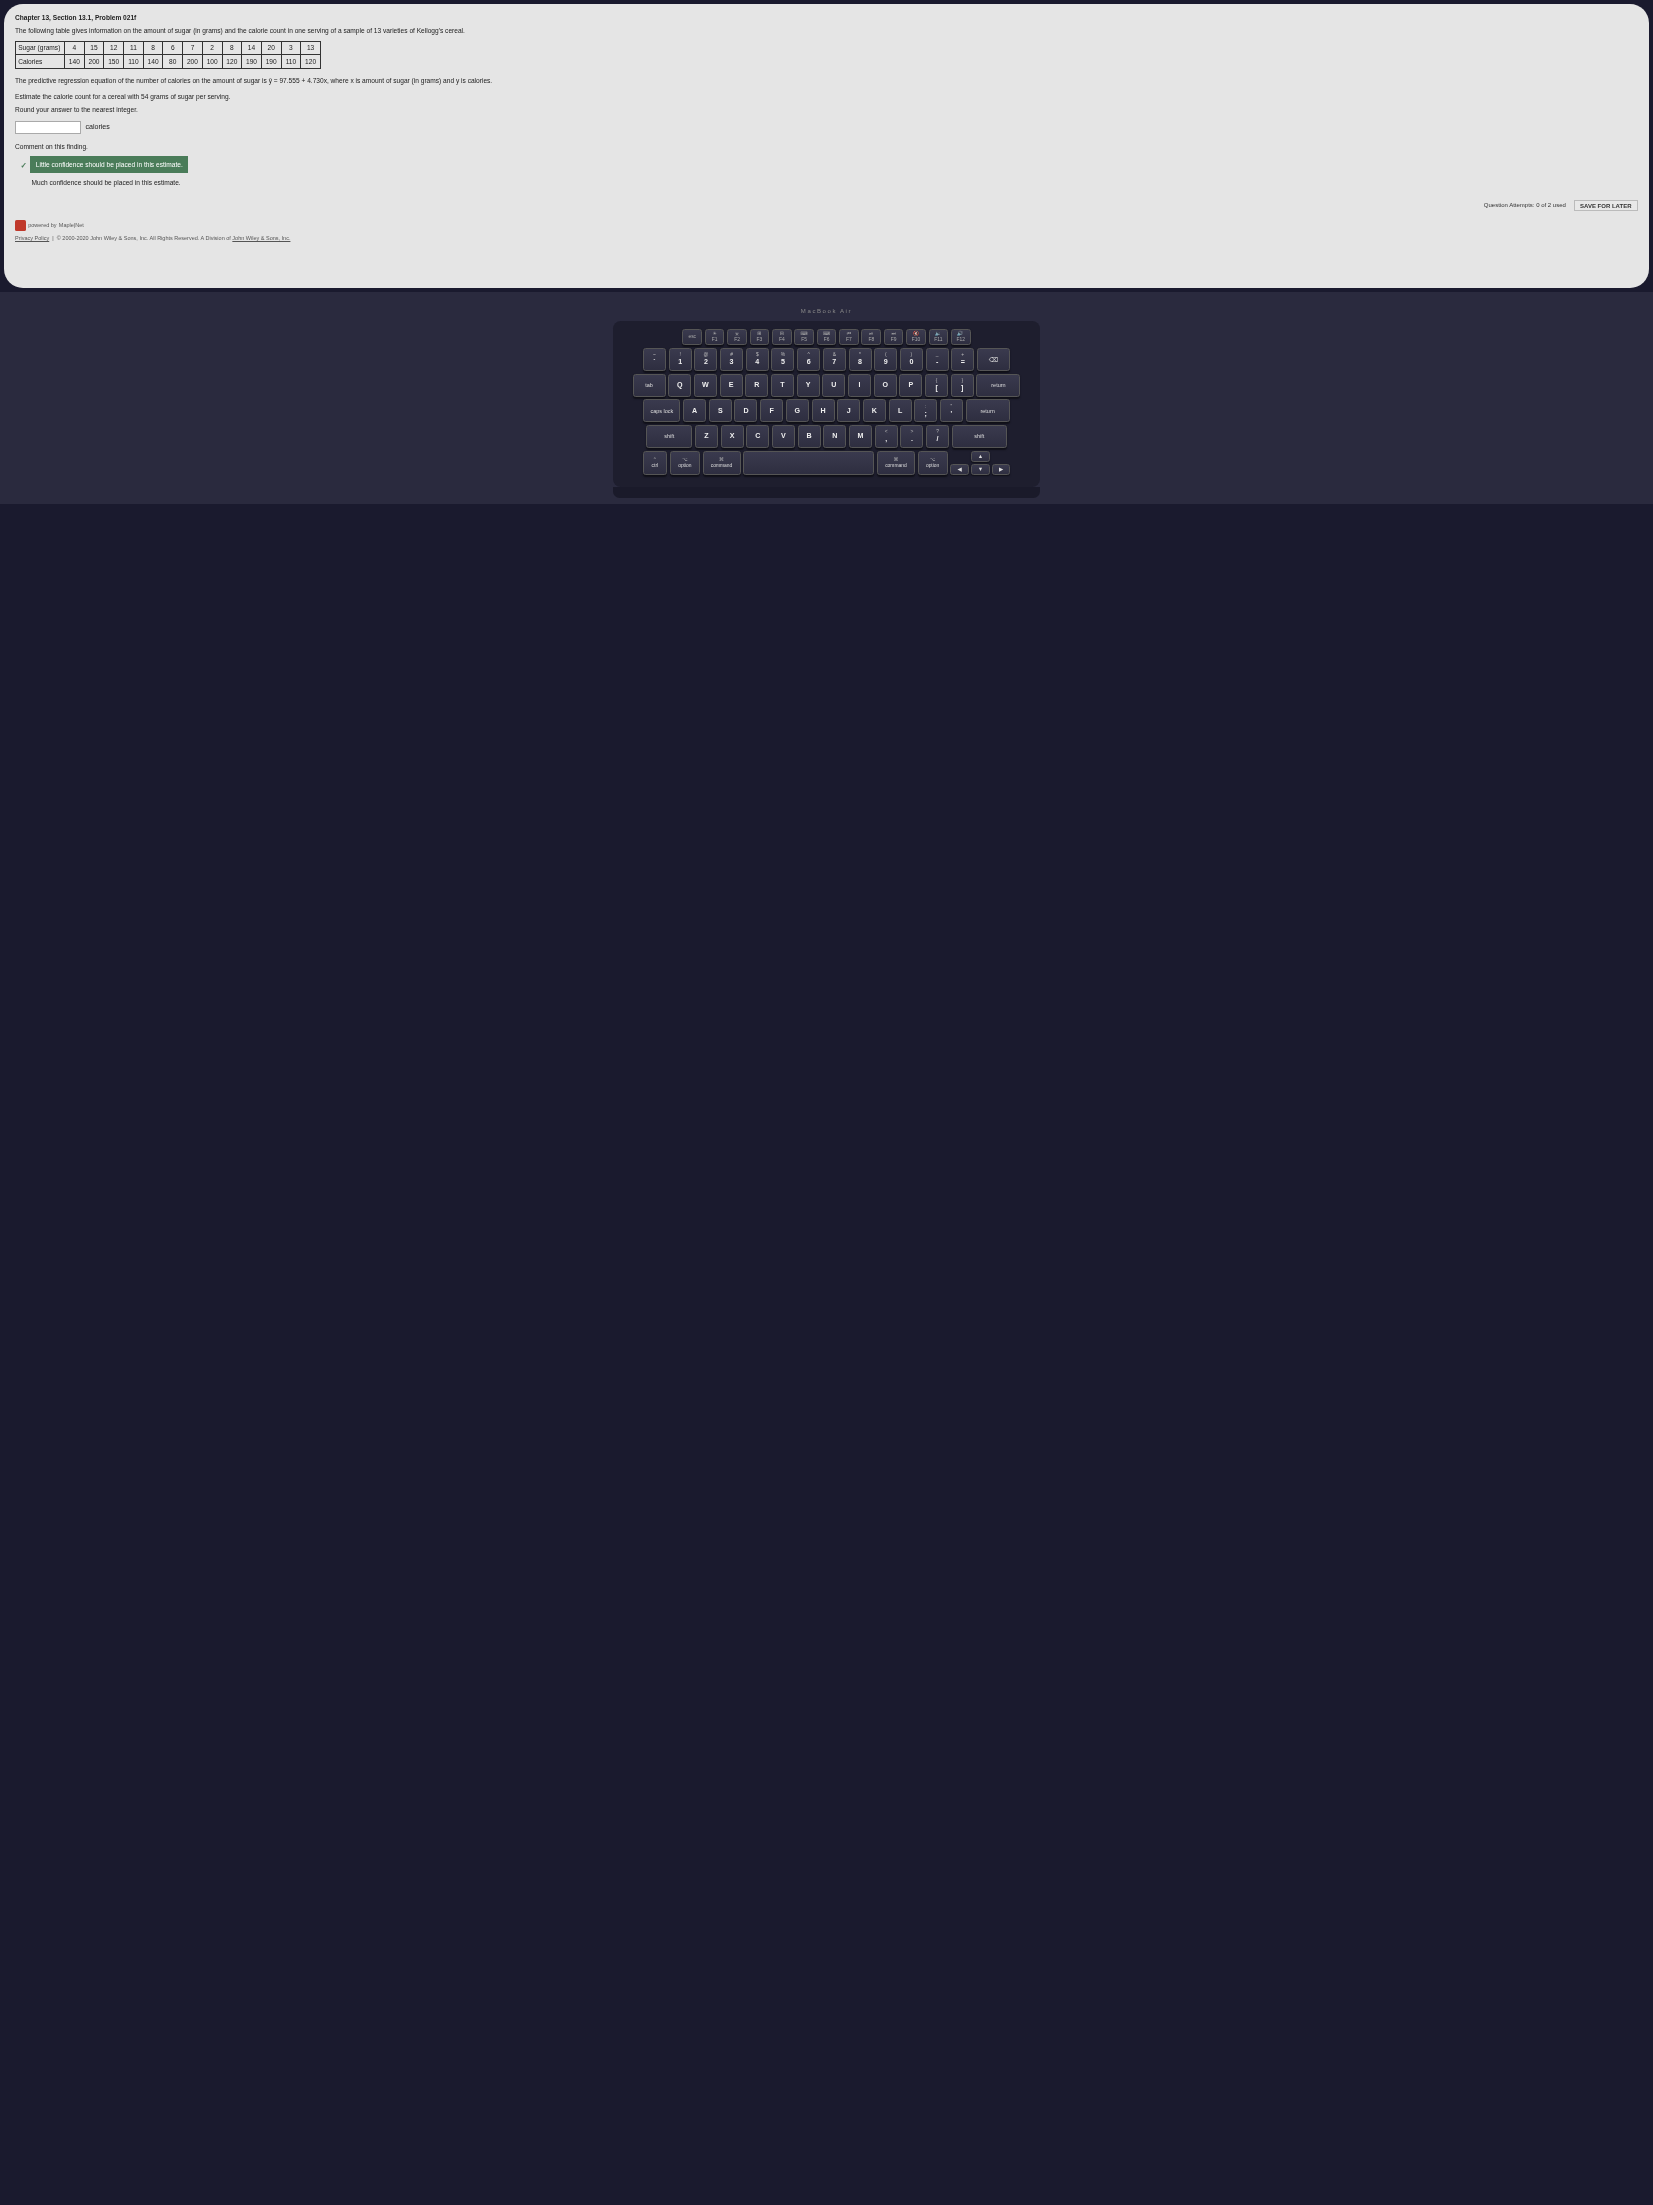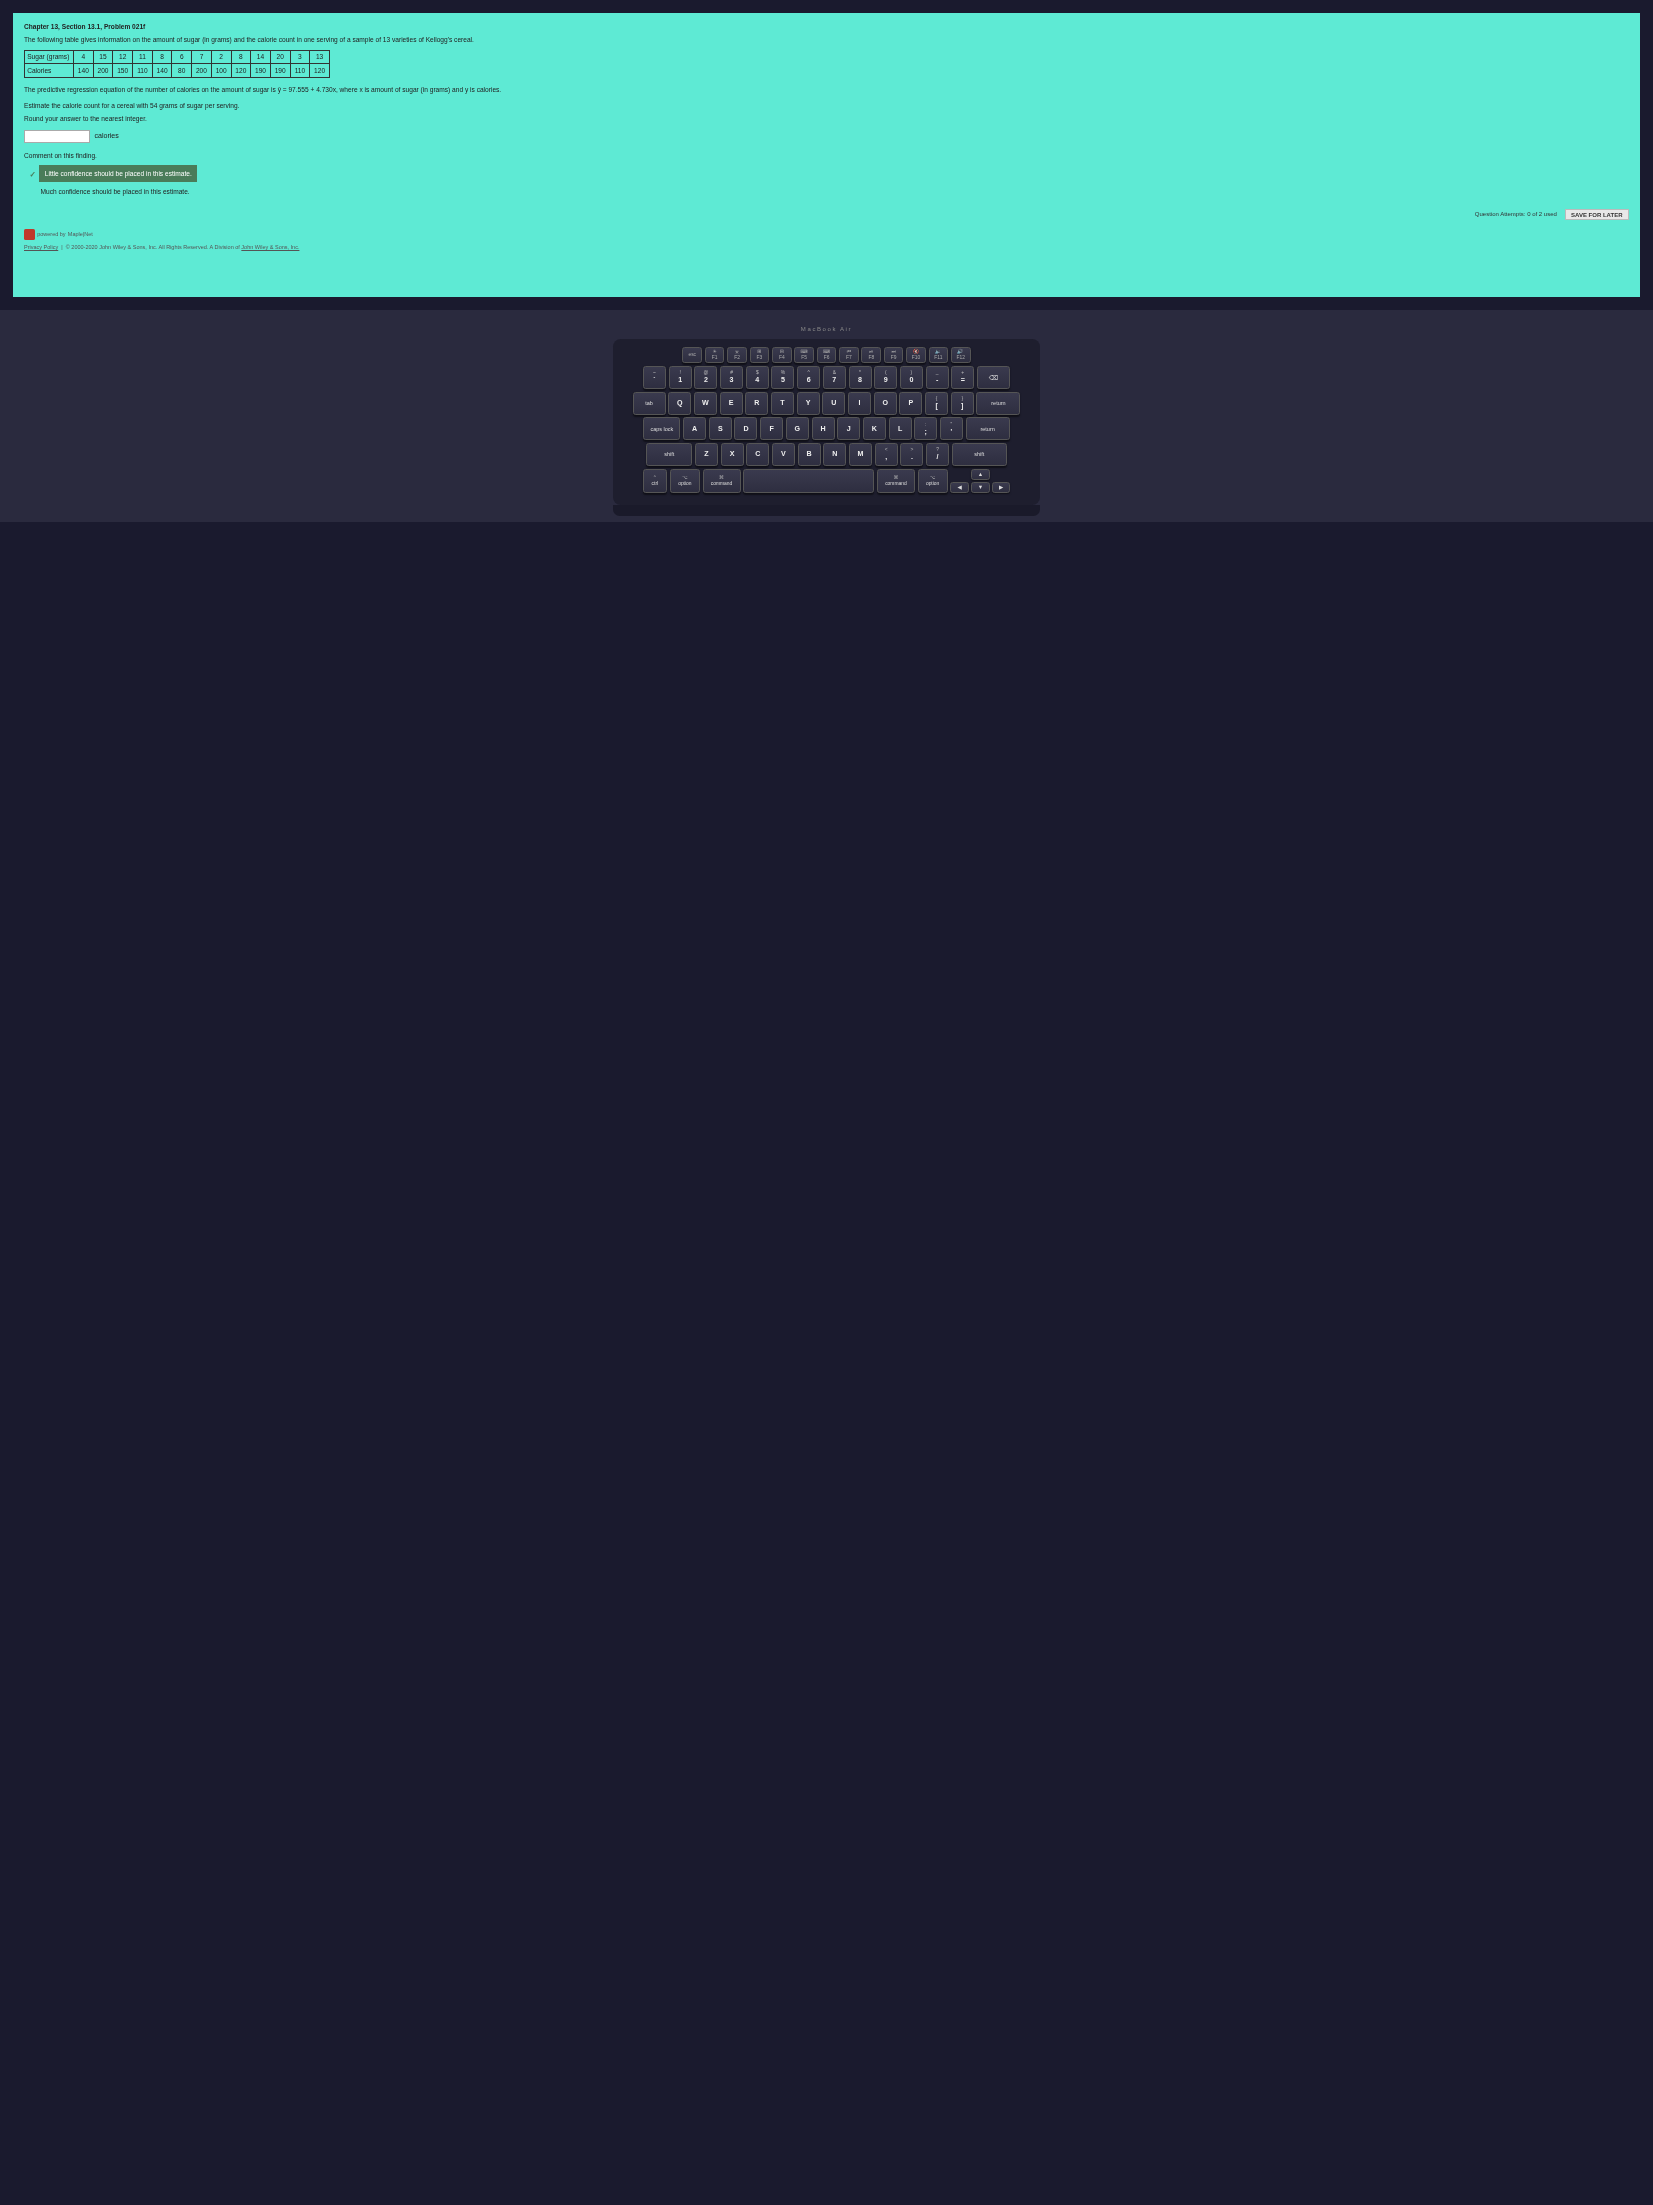--- a/index.html
+++ b/index.html
@@ -5,27 +5,28 @@
     * { box-sizing: border-box; margin: 0; padding: 0; }
     body {
       background: #1a1a2e;
       font-family: Arial, sans-serif;
       width: 100%;
       overflow-x: hidden;
     }
 
     
     .content-area {
-      background: #5eead4;
-      margin: 13px;
+      background: #e5e5e5;
+      margin: 4px;
       padding: 8.8px 11px 11px 11px;
       min-height: 284px;
       font-size: 7.1px;
       color: #222;
       line-height: 1.5;
+      border-radius: 19px;
     }
 
     .chapter-heading {
       font-size: 6.6px;
       font-weight: bold;
       margin-bottom: 3.3px;
     }
 
     .problem-text {
       font-size: 6.6px;

